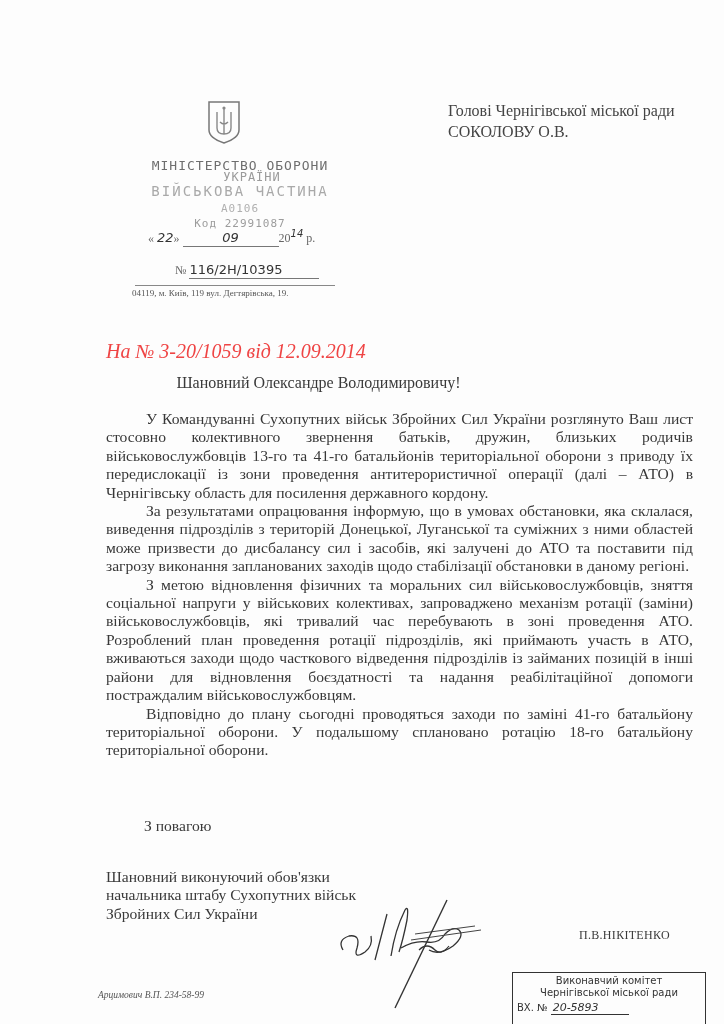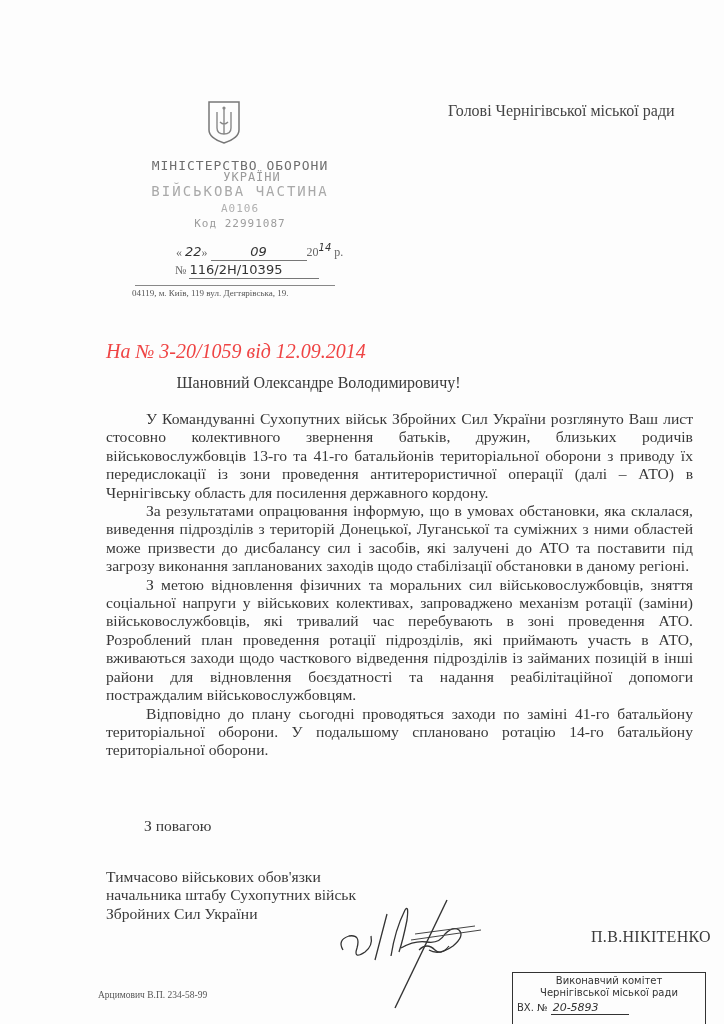--- a/index.html
+++ b/index.html
@@ -9,39 +9,39 @@
   }
   .abs { position: absolute; }
   
   .crest { left: 207px; top: 100px; width: 34px; height: 44px; }
   .stamp-text { font-family: "DejaVu Sans Mono", "Liberation Mono", monospace; color: #8a8a8a; text-align: center; letter-spacing: 1px; }
   .st-line1 { left: 140px; top: 158px; width: 200px; font-size: 13px; color: #6e6e6e; }
   .st-line2 { left: 152px; top: 170px; width: 200px; font-size: 12px; color: #9a9a9a; }
   .st-line3 { left: 140px; top: 183px; width: 200px; font-size: 14px; color: #a9a9a9; letter-spacing: 2px; }
   .st-line4 { left: 140px; top: 202px; width: 200px; font-size: 11px; color: #b0b0b0; }
   .st-line5 { left: 140px; top: 217px; width: 200px; font-size: 11px; color: #9c9c9c; }
-  .date-row { left: 148px; top: 242px; width: 190px; height: 20px; font-size: 12px; color: #666; margin-left: 28px; }
+  .date-row { left: 148px; top: 228px; width: 190px; height: 20px; font-size: 12px; color: #666; }
   .date-row .hand { font-family: "DejaVu Sans", sans-serif; font-style: italic; color: #333; font-size: 13px; }
   .num-row { left: 175px; top: 262px; width: 160px; height: 20px; font-size: 12px; color: #666; }
   .num-row .hand { font-family: "DejaVu Sans", sans-serif; color: #333; font-size: 13px; }
   .underline { border-bottom: 1px solid #777; display: inline-block; }
   .addr-rule { left: 135px; top: 285px; width: 200px; height: 0; border-top: 1px solid #888; }
   .addr { left: 132px; top: 288px; font-size: 9px; color: #555; font-family: "Liberation Serif", serif; white-space: nowrap; }
   
   .addressee { left: 448px; top: 100px; font-size: 16px; line-height: 21px; color: #444; }
   
   .ref { left: 106px; top: 340px; font-size: 20px; color: #ef4444; font-style: italic; }
   .salutation { left: 0; width: 612px; top: 374px; text-align: center; font-size: 16px; padding-left: 25px; box-sizing: border-box; }
   .body { left: 106px; top: 410px; width: 587px; font-size: 15.6px; line-height: 18.4px; color: #383838; }
   .body p { margin: 0; text-align: justify; text-indent: 40px; }
   .regards { left: 144px; top: 817px; font-size: 15.6px; }
   .sign-block { left: 106px; top: 868px; font-size: 15.6px; line-height: 18.4px; }
-  .sign-name { left: 591px; top: 928px; font-size: 16px; letter-spacing: 0.3px; }
+  .sign-name { left: 579px; top: 928px; font-size: 12px; letter-spacing: 0.3px; }
   .signature { left: 335px; top: 890px; width: 160px; height: 120px; }
-  .executor { left: 98px; top: 990px; font-size: 9.5px; color: #555; }
+  .executor { left: 98px; top: 990px; font-size: 9.5px; color: #555; font-style: italic; }
   
   .in-stamp { left: 512px; top: 972px; width: 194px; height: 60px; border: 1px solid #333; border-bottom: none; box-sizing: border-box;
     font-family: "DejaVu Sans", sans-serif; font-size: 10px; color: #333; }
   .in-stamp .l { text-align: center; line-height: 12px; }
   .in-stamp .l1 { margin-top: 2px; }
   .in-stamp .reg { padding-left: 4px; margin-top: 2px; font-size: 10px; }
   .in-stamp .reg .hand { font-family: "DejaVu Sans", sans-serif; font-style: italic; font-size: 11px; border-bottom: 1px solid #333; padding: 0 30px 0 2px; }
 </style>
 </head>
 <body>
@@ -67,36 +67,37 @@
 </div>
 <div class="abs num-row">
   <span>№</span>
   <span class="underline" style="width:130px;"><span class="hand">116/2Н/10395</span></span>
 </div>
 <div class="abs addr-rule"></div>
 <div class="abs addr">04119, м. Київ, 119 вул. Дегтярівська, 19.</div>
 
 <div class="abs addressee">
   <div>Голові Чернігівської міської ради</div>
+  <div>СОКОЛОВУ О.В.</div>
 </div>
 
 <div class="abs ref">На № 3-20/1059 від 12.09.2014</div>
 <div class="abs salutation">Шановний Олександре Володимировичу!</div>
 
 <div class="abs body">
   <p>У Командуванні Сухопутних військ Збройних Сил України розглянуто Ваш лист стосовно колективного звернення батьків, дружин, близьких родичів військовослужбовців 13-го та 41-го батальйонів територіальної оборони з приводу їх передислокації із зони проведення антитерористичної операції (далі – АТО) в Чернігівську область для посилення державного кордону.</p>
   <p>За результатами опрацювання інформую, що в умовах обстановки, яка склалася, виведення підрозділів з територій Донецької, Луганської та суміжних з ними областей може призвести до дисбалансу сил і засобів, які залучені до АТО та поставити під загрозу виконання запланованих заходів щодо стабілізації обстановки в даному регіоні.</p>
   <p>З метою відновлення фізичних та моральних сил військовослужбовців, зняття соціальної напруги у військових колективах, запроваджено механізм ротації (заміни) військовослужбовців, які тривалий час перебувають в зоні проведення АТО. Розроблений план проведення ротації підрозділів, які приймають участь в АТО, вживаються заходи щодо часткового відведення підрозділів із займаних позицій в інші райони для відновлення боєздатності та надання реабілітаційної допомоги постраждалим військовослужбовцям.</p>
-  <p>Відповідно до плану сьогодні проводяться заходи по заміні 41-го батальйону територіальної оборони. У подальшому сплановано ротацію 14-го батальйону територіальної оборони.</p>
+  <p>Відповідно до плану сьогодні проводяться заходи по заміні 41-го батальйону територіальної оборони. У подальшому сплановано ротацію 18-го батальйону територіальної оборони.</p>
 </div>
 
 <div class="abs regards">З повагою</div>
 
 <div class="abs sign-block">
-  <div>Тимчасово військових обов'язки</div>
+  <div>Шановний виконуючий обов'язки</div>
   <div>начальника штабу Сухопутних військ</div>
   <div>Збройних Сил України</div>
 </div>
 
 <div class="abs signature">
   <svg width="160" height="120" viewBox="0 0 160 120">
     <path d="M8 60 Q2 50 14 46 Q26 44 22 58 Q18 70 30 62 Q38 56 36 46" fill="none" stroke="#333" stroke-width="1.3"></path>
     <path d="M40 70 L52 24 M56 66 Q60 40 70 20 Q74 14 72 30 Q68 50 64 62" fill="none" stroke="#333" stroke-width="1.3"></path>
     <path d="M66 58 Q80 50 92 52 Q104 54 110 44 Q118 36 124 40 Q130 46 118 56 Q104 66 94 60" fill="none" stroke="#333" stroke-width="1.3"></path>
     <path d="M80 44 L140 36 M76 50 L146 40" fill="none" stroke="#444" stroke-width="1"></path>

